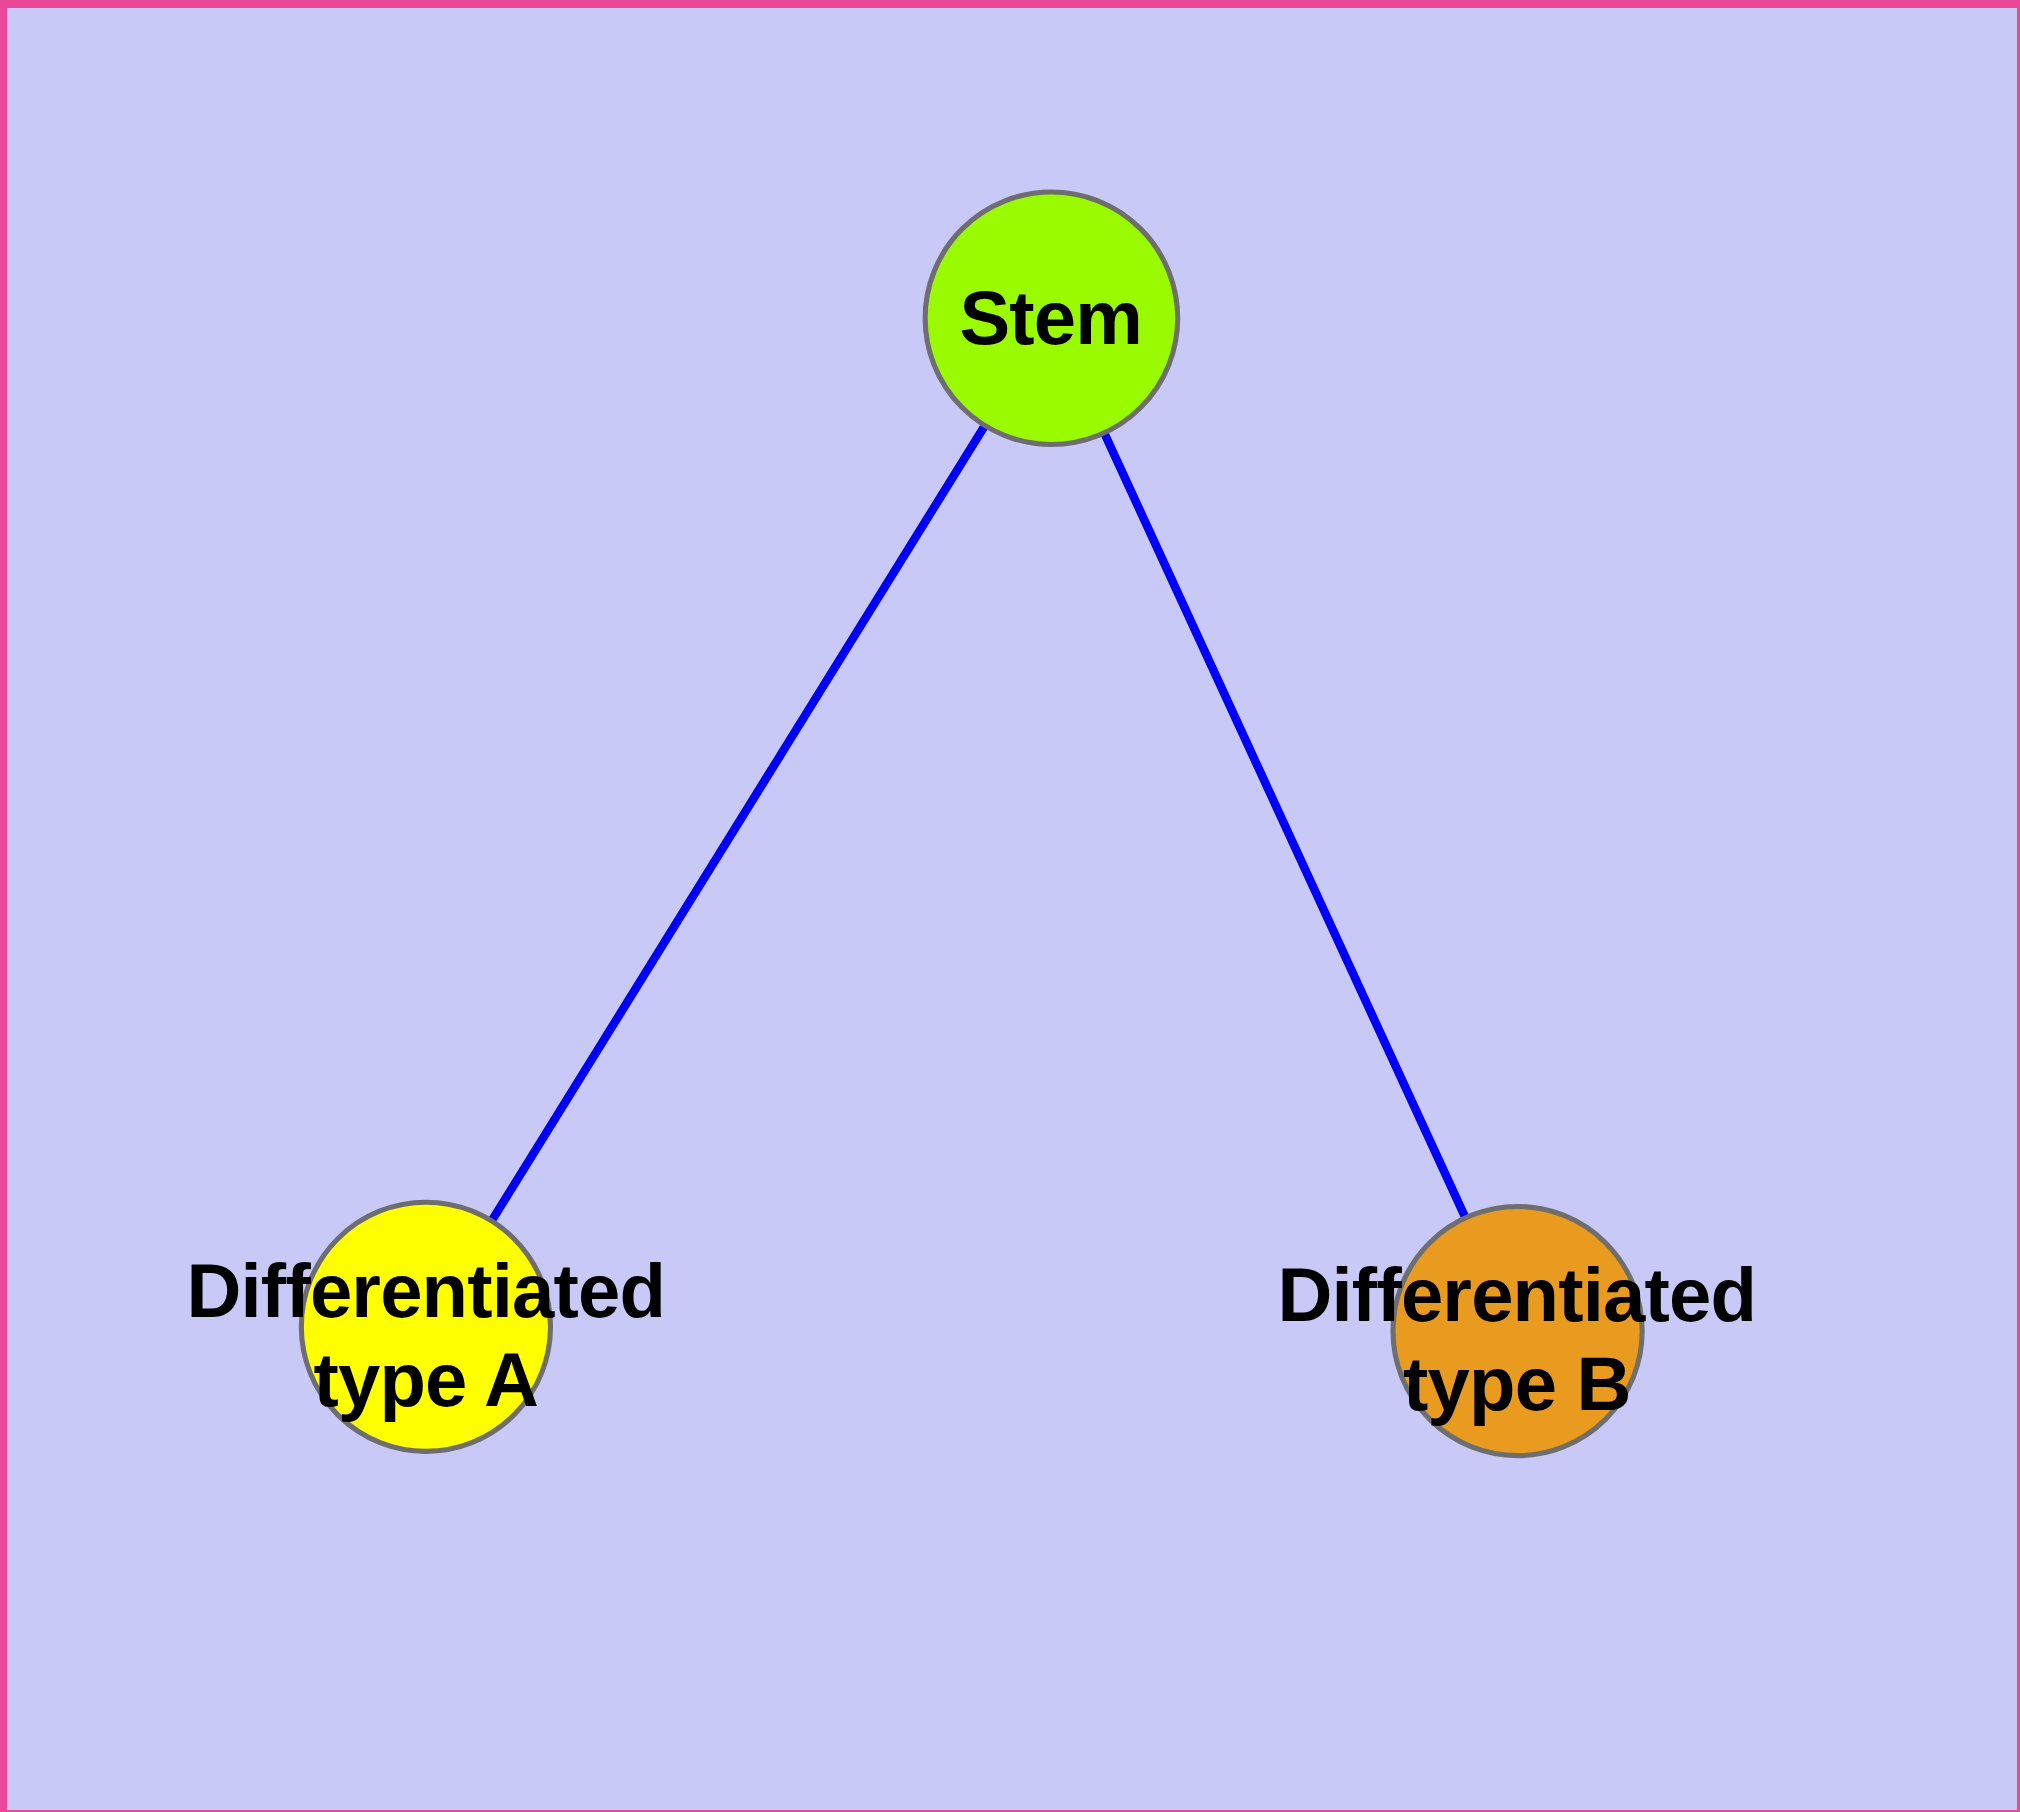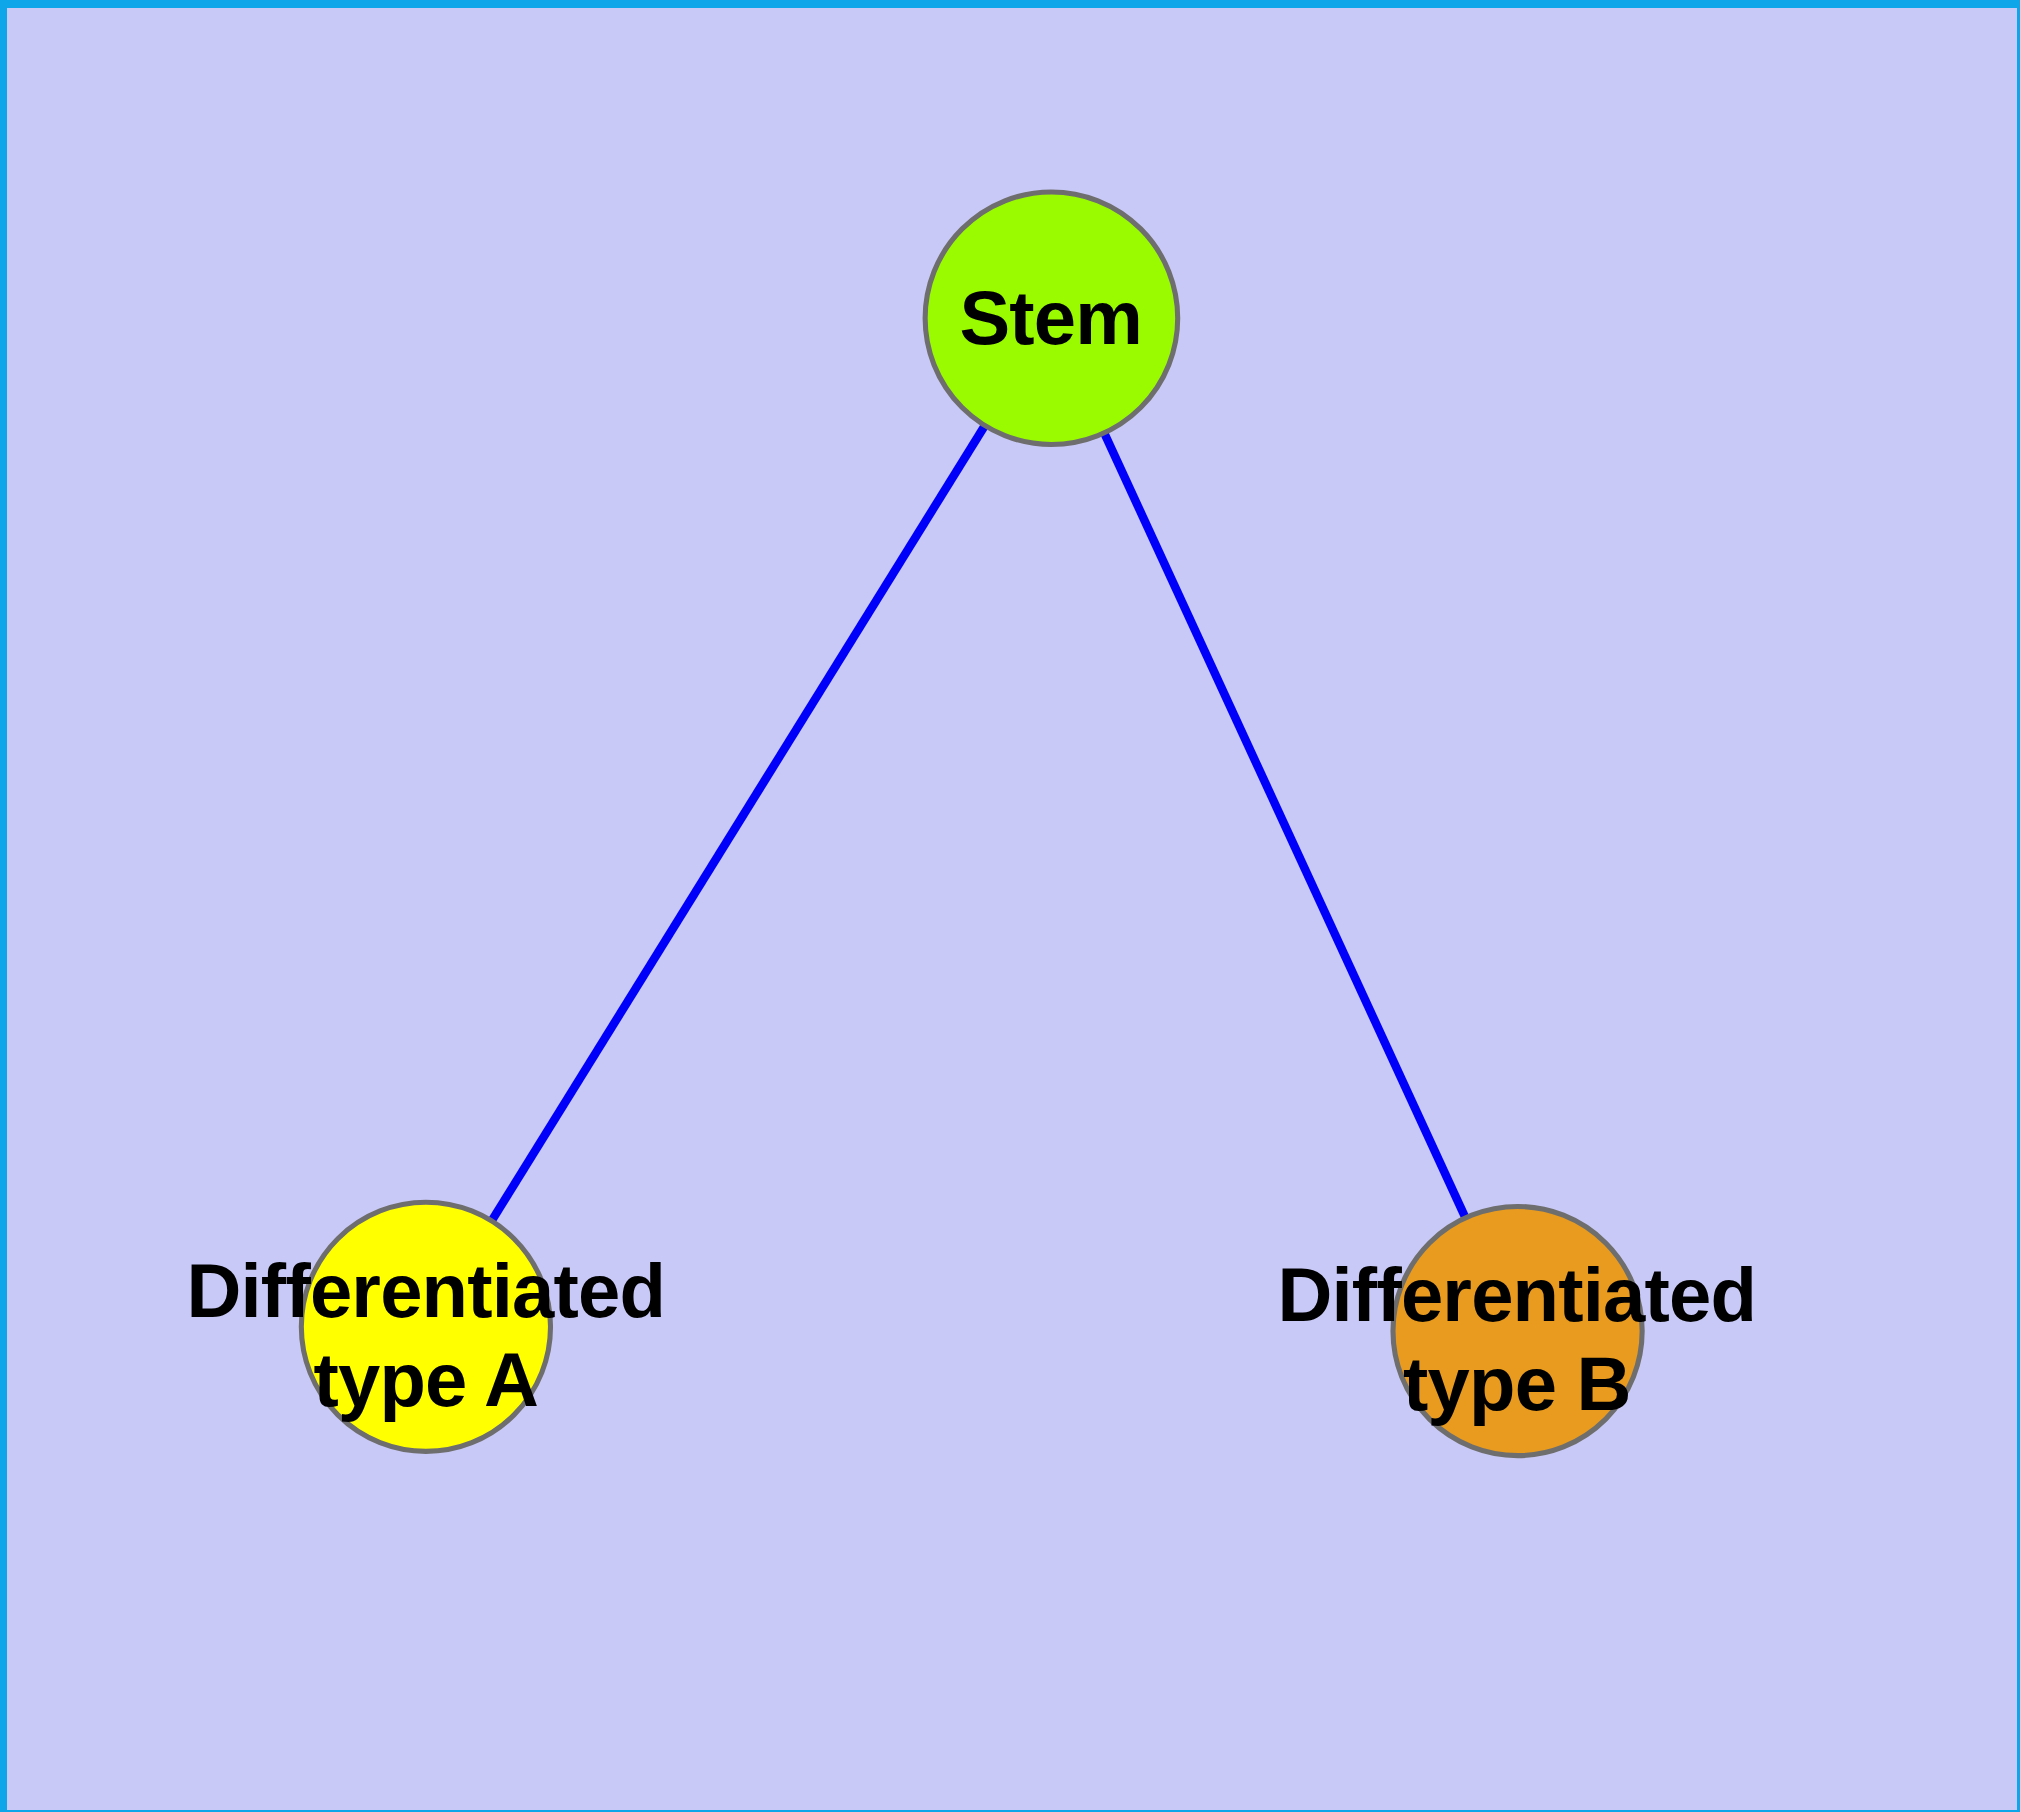--- a/index.html
+++ b/index.html
@@ -4,21 +4,21 @@
 <style>
   html, body {
     margin: 0;
     padding: 0;
     background: #ffffff;
   }
   .stage {
     position: relative;
     width: 2021px;
     height: 1812px;
-    background: #0ea5e9;
+    background: #ec4899;
     font-family: "Liberation Sans", sans-serif;
     overflow: hidden;
   }
   .canvas {
     position: absolute;
     left: 6.8px;
     top: 7.6px;
     right: 4.2px;
     bottom: 2.5px;
   }

